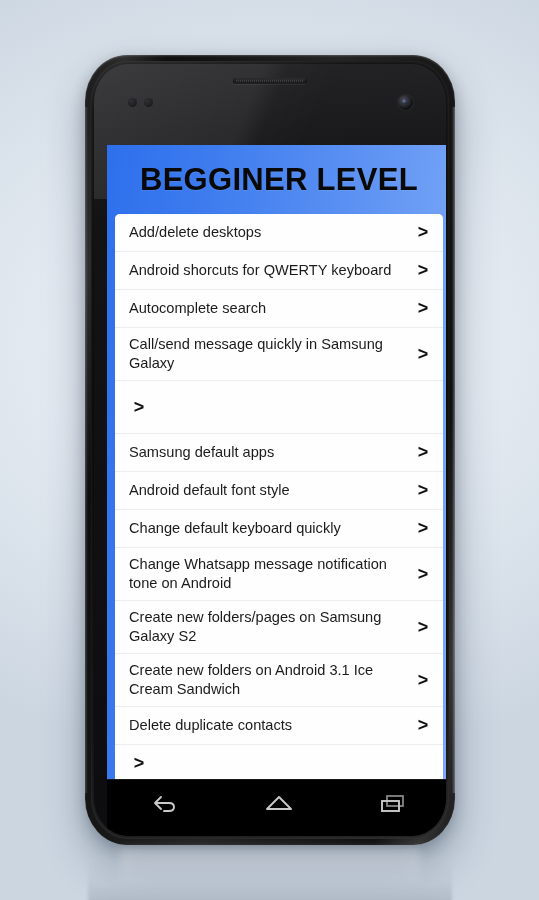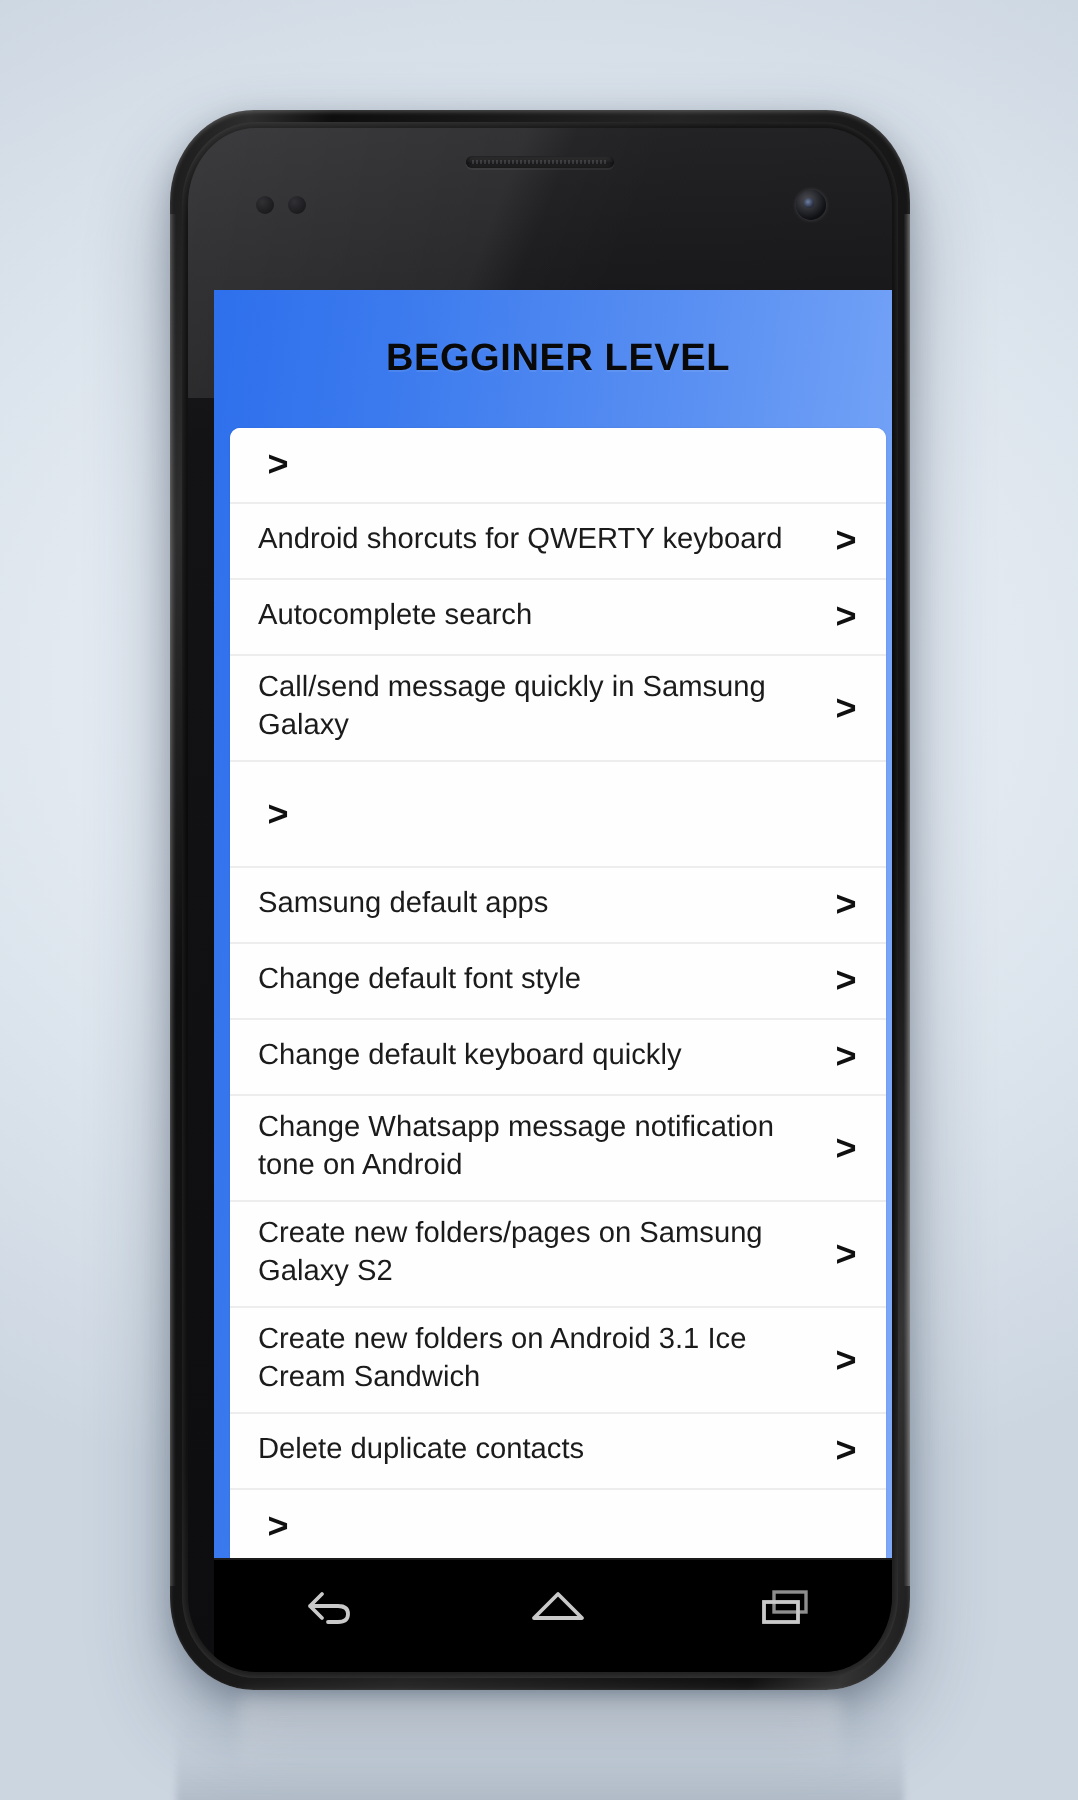--- a/index.html
+++ b/index.html
@@ -119,21 +119,21 @@
   }
 
   .app-header {
     height: 69px;
     flex: none;
     display: flex;
     align-items: center;
     justify-content: center;
   }
   .app-title {
-    font-size: 19px;
+    font-size: 31px;
     font-weight: bold;
     color: #090909;
     letter-spacing: 0.3px;
     font-family: "Liberation Sans", sans-serif;
     text-shadow: 0 1px 0 rgba(255,255,255,0.08);
   }
 
   .list-card {
     margin: 0 8px;
     background: #fefefe;
@@ -259,20 +259,21 @@
 
     <div class="screen">
       <div class="app">
 
         <div class="app-header">
           <div class="app-title">BEGGINER LEVEL</div>
         </div>
 
         <div class="list-card" id="list-card">
             <div class="list-item">
+              <div class="li-label">Add/delete desktops</div>
               <div class="li-chevron">&gt;</div>
             </div>
             <div class="list-item">
               <div class="li-label">Android shorcuts for QWERTY keyboard</div>
               <div class="li-chevron">&gt;</div>
             </div>
             <div class="list-item">
               <div class="li-label">Autocomplete search</div>
               <div class="li-chevron">&gt;</div>
             </div>
@@ -281,21 +282,21 @@
               <div class="li-chevron">&gt;</div>
             </div>
             <div class="list-item tall">
               <div class="li-chevron">&gt;</div>
             </div>
             <div class="list-item">
               <div class="li-label">Samsung default apps</div>
               <div class="li-chevron">&gt;</div>
             </div>
             <div class="list-item">
-              <div class="li-label">Change default font style</div>
+              <div class="li-label">Android default font style</div>
               <div class="li-chevron">&gt;</div>
             </div>
             <div class="list-item">
               <div class="li-label">Change default keyboard quickly</div>
               <div class="li-chevron">&gt;</div>
             </div>
             <div class="list-item tall">
               <div class="li-label">Change Whatsapp message notification tone on Android</div>
               <div class="li-chevron">&gt;</div>
             </div>

